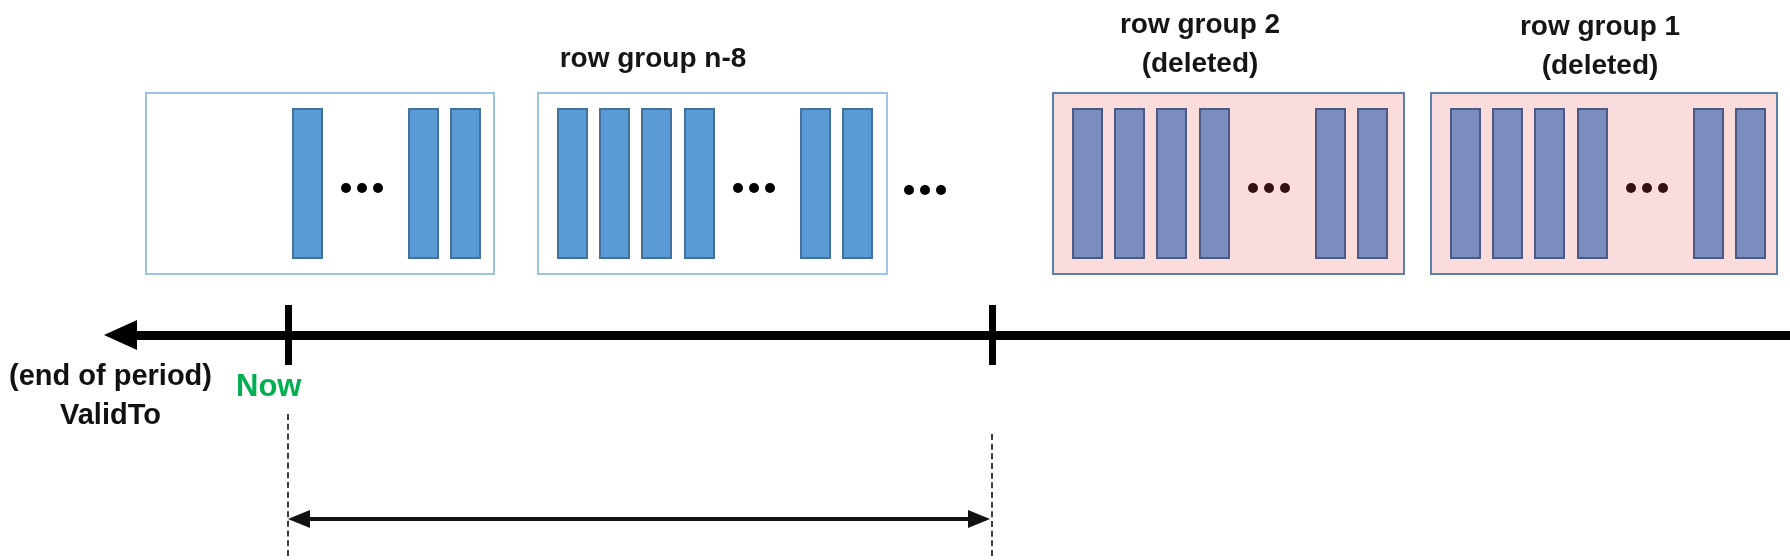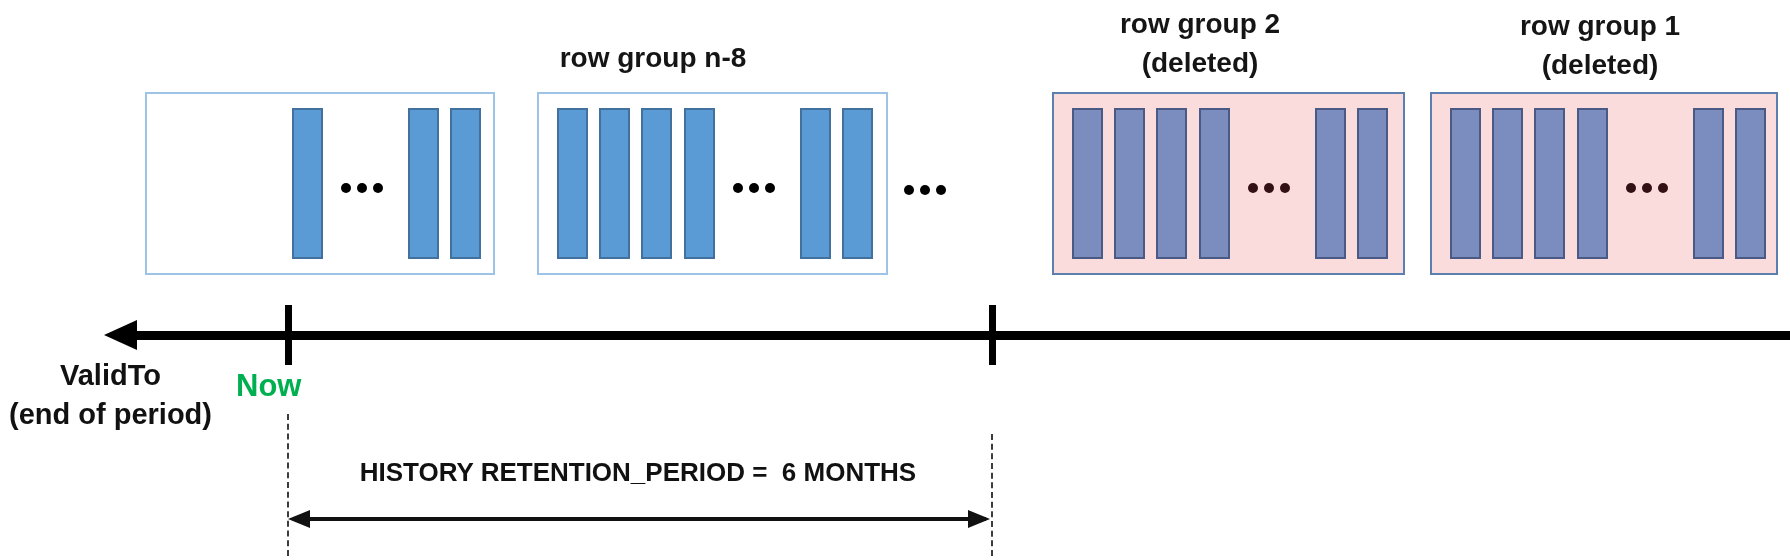--- a/index.html
+++ b/index.html
@@ -139,25 +139,24 @@
       <i></i>
       <i></i>
     </div>
 
   <div class="axis-line"></div>
   <div class="axis-head"></div>
   <div class="tick" style="left:285px"></div>
   <div class="tick" style="left:989px"></div>
 
   <div class="axis-label">
+    <div>(end of period)</div>
     <div>ValidTo</div>
-    <div>(end of period)</div>
   </div>
   <div class="now-label">Now</div>
 
   <div class="dash now"></div>
   <div class="dash past"></div>
-  <div class="ret-label">HISTORY RETENTION_PERIOD =  6 MONTHS</div>
   <div class="ret-line"></div>
   <div class="ret-head left"></div>
   <div class="ret-head right"></div>
 
 </div>
 
 </body></html>

